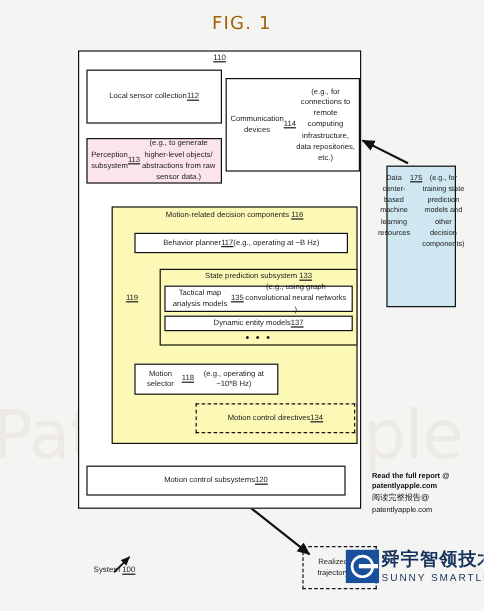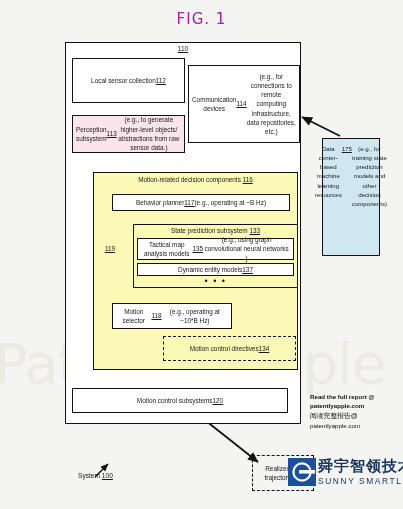--- a/index.html
+++ b/index.html
@@ -9,21 +9,21 @@
     font-family:"Liberation Sans", sans-serif;
     position:relative;
     overflow:hidden;
     color:#1a1a1a;
   }
   #stage{position:absolute;left:0;top:0;width:403px;height:509px;}
 
   .fig-title{
     position:absolute;left:0;top:10px;width:403px;
     text-align:center;
-    font-size:15px;letter-spacing:1px;color:#a21caf;
+    font-size:15px;letter-spacing:1px;color:#a16207;
     font-family:"DejaVu Sans", sans-serif;
   }
 
   
   .watermark{
     position:absolute;left:-6px;top:336px;width:420px;
     font-size:56px;line-height:56px;
     color:#eceae3;
     font-family:"DejaVu Sans", sans-serif;
     letter-spacing:-1px;

